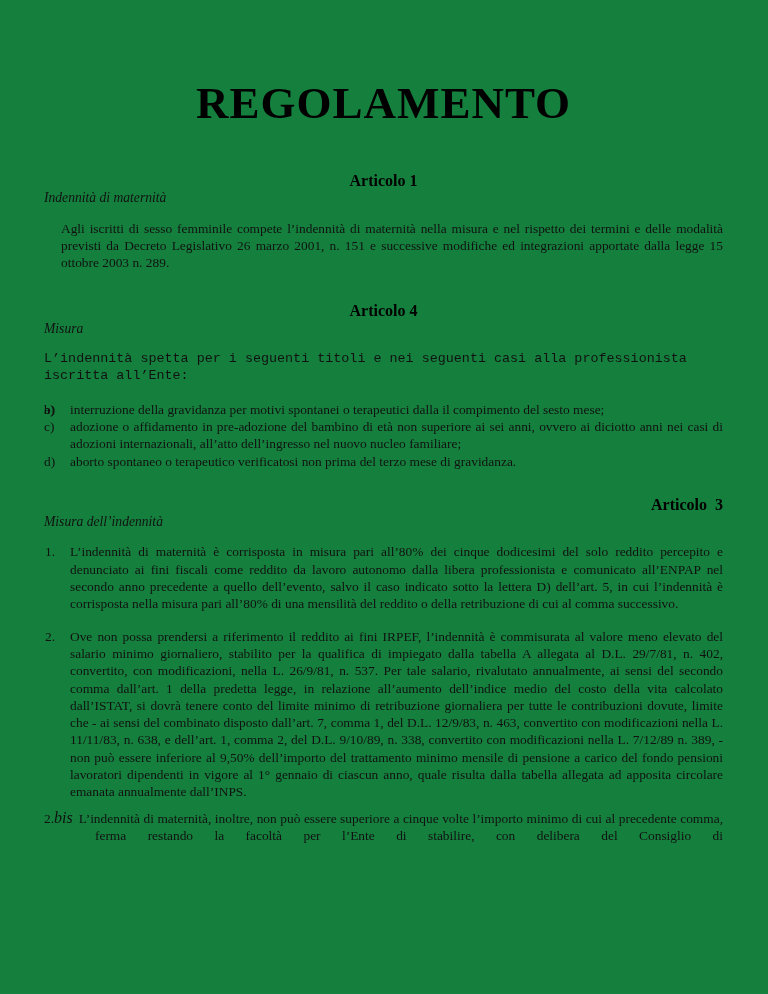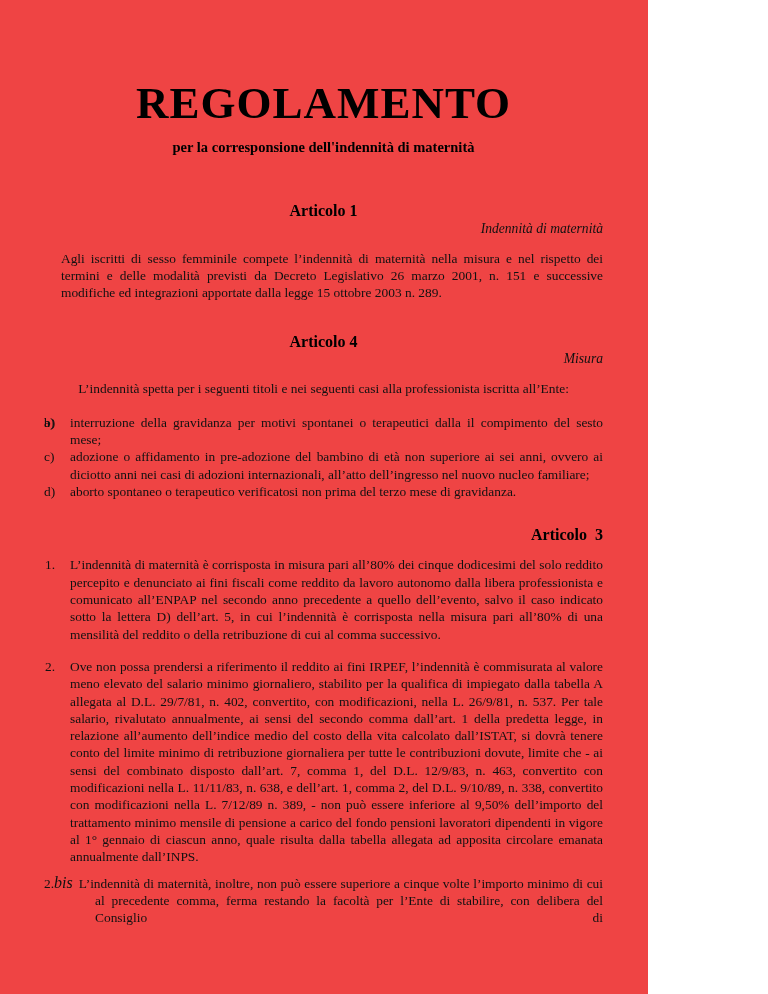--- a/index.html
+++ b/index.html
@@ -2,24 +2,24 @@
 <html><head>
 <meta charset="utf-8">
 <style>
   html, body {
     margin: 0;
     padding: 0;
     background: #ffffff;
   }
   .page {
     position: relative;
-    width: 648px;
+    width: 768px;
     height: 994px;
     box-sizing: border-box;
-    background: #ef4444;
+    background: #15803d;
     color: #111111;
     font-family: "Liberation Serif", "DejaVu Serif", serif;
     font-size: 13.4px;
     line-height: 17.3px;
     padding: 0 45px 0 44px;
     overflow: hidden;
   }
   .doc-title {
     margin: 0;
     padding-top: 80px;
@@ -45,32 +45,33 @@
     font-weight: bold;
     font-size: 16px;
     line-height: 17.3px;
     white-space: pre-wrap;
     color: #000000;
   }
   .article-1 .art-heading { margin-top: 46px; }
   .article-3 .art-heading { margin-top: 26px; text-align: right; }
   .art-subheading {
     margin: 0;
-    text-align: right;
+    text-align: left;
     font-style: italic;
     font-size: 13.6px;
     line-height: 17.3px;
   }
   .para {
     margin: 13px 0 0 17px;
     text-align: justify;
   }
   .intro-para {
     margin: 13px 0 0 0;
-    text-align: center;
+    text-align: left;
+    font-family: Liberation Mono, monospace;
   }
   .list { margin-top: 16px; }
   .li {
     position: relative;
     padding-left: 26px;
     text-align: justify;
   }
   .li > .marker {
     position: absolute;
     left: 0;
@@ -103,21 +104,20 @@
     font-style: italic;
     font-size: 16px;
   }
 </style>
 </head>
 <body>
 
 <div class="page">
 
   <h1 class="doc-title">REGOLAMENTO</h1>
-  <h2 class="doc-subtitle">per la corresponsione dell'indennità di maternità</h2>
 
   <section class="article article-1">
     <h3 class="art-heading">Articolo 1</h3>
     <div class="art-subheading">Indennità di maternità</div>
     <p class="para">Agli iscritti di sesso femminile compete l’indennità di maternità nella misura e nel rispetto dei termini e delle modalità previsti da Decreto Legislativo 26 marzo 2001, n. 151 e successive modifiche ed integrazioni apportate dalla legge 15 ottobre 2003 n. 289.</p>
   </section>
 
   <section class="article article-2">
     <h3 class="art-heading">Articolo 4</h3>
     <div class="art-subheading">Misura</div>
@@ -137,20 +137,21 @@
       </div>
       <div class="li">
         <span class="marker">d)</span>
         <span>aborto spontaneo o terapeutico verificatosi non prima del terzo mese di gravidanza.</span>
       </div>
     </div>
   </section>
 
   <section class="article article-3">
     <h3 class="art-heading">Articolo  3</h3>
+    <div class="art-subheading">Misura dell’indennità</div>
 
     <div class="nlist">
       <div class="nli">
         <span class="marker">1.</span>
         <span>L’indennità di maternità è corrisposta in misura pari all’80% dei cinque dodicesimi del solo reddito percepito e denunciato ai fini fiscali come reddito da lavoro autonomo dalla libera professionista e comunicato all’ENPAP nel secondo anno precedente a quello dell’evento, salvo il caso indicato sotto la lettera D) dell’art. 5, in cui l’indennità è corrisposta nella misura pari all’80% di una mensilità del reddito o della retribuzione di cui al comma successivo.</span>
       </div>
       <div class="nli">
         <span class="marker">2.</span>
         <span>Ove non possa prendersi a riferimento il reddito ai fini IRPEF, l’indennità è commisurata al valore meno elevato del salario minimo giornaliero, stabilito per la qualifica di impiegato dalla tabella A allegata al D.L. 29/7/81, n. 402, convertito, con modificazioni, nella L. 26/9/81, n. 537. Per tale salario, rivalutato annualmente, ai sensi del secondo comma dall’art. 1 della predetta legge, in relazione all’aumento dell’indice medio del costo della vita calcolato dall’ISTAT, si dovrà tenere conto del limite minimo di retribuzione giornaliera per tutte le contribuzioni dovute, limite che - ai sensi del combinato disposto dall’art. 7, comma 1, del D.L. 12/9/83, n. 463, convertito con modificazioni nella L. 11/11/83, n. 638, e dell’art. 1, comma 2, del D.L. 9/10/89, n. 338, convertito con modificazioni nella L. 7/12/89 n. 389, - non può essere inferiore al 9,50% dell’importo del trattamento minimo mensile di pensione a carico del fondo pensioni lavoratori dipendenti in vigore al 1° gennaio di ciascun anno, quale risulta dalla tabella allegata ad apposita circolare emanata annualmente dall’INPS.</span>
       </div>

